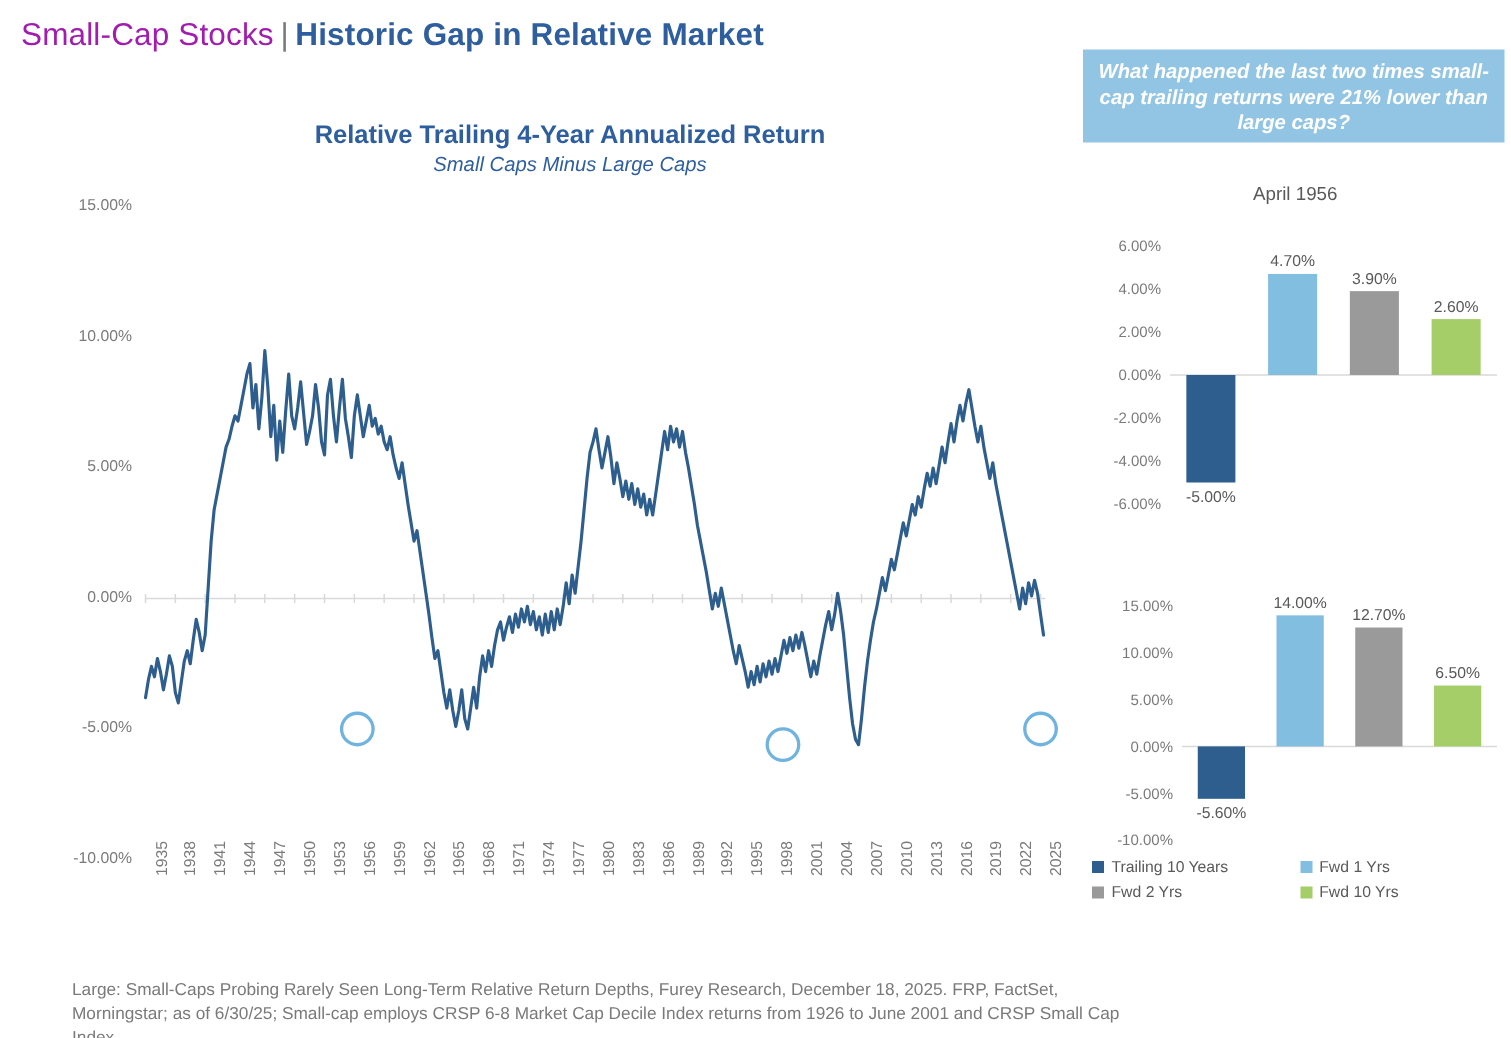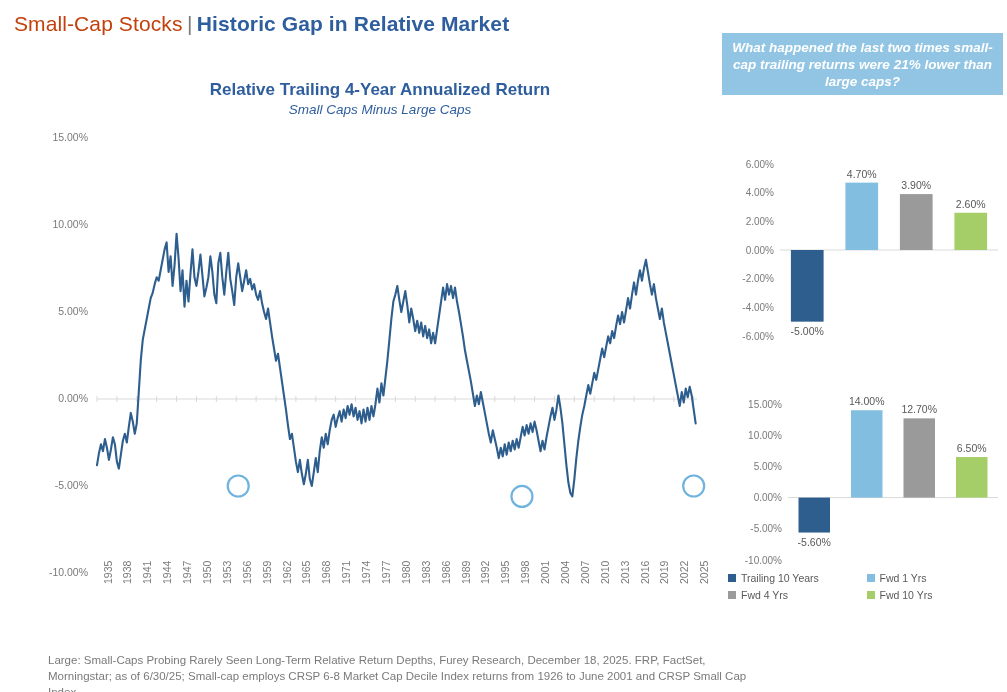--- a/index.html
+++ b/index.html
@@ -3,21 +3,21 @@
 <meta charset="utf-8">
 <style>
   html,body{margin:0;padding:0;}
   body{
     width:1007px;height:692px;background:#ffffff;
     font-family:"Liberation Sans",sans-serif;
     color:#595959;position:relative;overflow:hidden;
   }
   
   #header{position:absolute;left:14px;top:12px;white-space:nowrap;}
-  #header .hdr-plain{font-size:21px;color:#c2410c;letter-spacing:.1px;}
+  #header .hdr-plain{font-size:21px;color:#a21caf;letter-spacing:.1px;}
   #header .hdr-sep{font-size:21px;color:#7a7a7a;}
   #header .hdr-bold{font-size:21px;color:#2E5E9E;font-weight:bold;letter-spacing:.1px;}
 
   
   #callout{
     position:absolute;left:722px;top:33px;width:281px;height:62px;
     background:#92C5E4;color:#ffffff;font-style:italic;font-weight:bold;
     font-size:13.5px;line-height:17px;text-align:center;
     display:flex;align-items:center;justify-content:center;padding:2px 6px;
     box-sizing:border-box;
@@ -143,20 +143,21 @@
       <div class="xlab" style="left: 598.738px; top: 584px;">2010</div>
       <div class="xlab" style="left: 618.627px; top: 584px;">2013</div>
       <div class="xlab" style="left: 638.517px; top: 584px;">2016</div>
       <div class="xlab" style="left: 658.406px; top: 584px;">2019</div>
       <div class="xlab" style="left: 678.296px; top: 584px;">2022</div>
       <div class="xlab" style="left: 698.185px; top: 584px;">2025</div>
     </div>
 </div>
 
 <div class="bar-panel" id="panel-1" style="top:122px;height:230px;">
+  <div class="bar-title" style="top:0;">April 1956</div>
   <svg class="bsvg" id="bsvg-1" width="283" height="212" style="top:18px;">
       <text x="52" y="27.6" text-anchor="end" class="btick">6.00%</text>
       <text x="52" y="56.26666666666666" text-anchor="end" class="btick">4.00%</text>
       <text x="52" y="84.93333333333334" text-anchor="end" class="btick">2.00%</text>
       <text x="52" y="113.6" text-anchor="end" class="btick">0.00%</text>
       <text x="52" y="142.26666666666668" text-anchor="end" class="btick">-2.00%</text>
       <text x="52" y="170.93333333333334" text-anchor="end" class="btick">-4.00%</text>
       <text x="52" y="199.6" text-anchor="end" class="btick">-6.00%</text>
       <line x1="58" y1="110" x2="276" y2="110" stroke="#D9D9D9" stroke-width="1"></line>
       <rect x="68.90" y="110.00" width="32.70" height="71.67" fill="#2E5E8E"></rect>
@@ -194,21 +195,21 @@
   <div class="lg-item">
     <span class="lg-swatch" id="sw0" style="background: rgb(46, 94, 142);"></span>
     <span>Trailing 10 Years</span>
   </div>
   <div class="lg-item">
     <span class="lg-swatch" id="sw1" style="background: rgb(130, 190, 224);"></span>
     <span>Fwd 1 Yrs</span>
   </div>
   <div class="lg-item">
     <span class="lg-swatch" id="sw2" style="background: rgb(154, 154, 154);"></span>
-    <span>Fwd 4 Yrs</span>
+    <span>Fwd 2 Yrs</span>
   </div>
   <div class="lg-item">
     <span class="lg-swatch" id="sw3" style="background: rgb(165, 206, 105);"></span>
     <span>Fwd 10 Yrs</span>
   </div>
 </div>
 
 <div id="source">
   <span>Large: </span><span class="it">Small-Caps Probing Rarely Seen Long-Term Relative Return Depths</span><span>, Furey Research, December 18, 2025. FRP, FactSet, Morningstar; as of 6/30/25; Small-cap employs CRSP 6-8 Market Cap Decile Index returns from 1926 to June 2001 and CRSP Small Cap Index.</span>
 </div>

